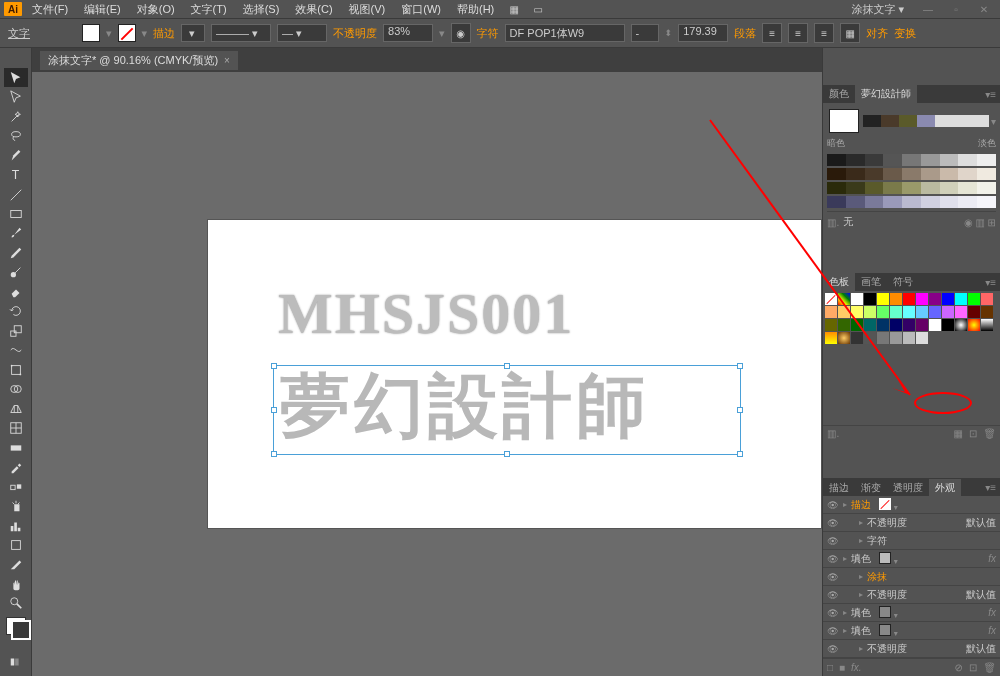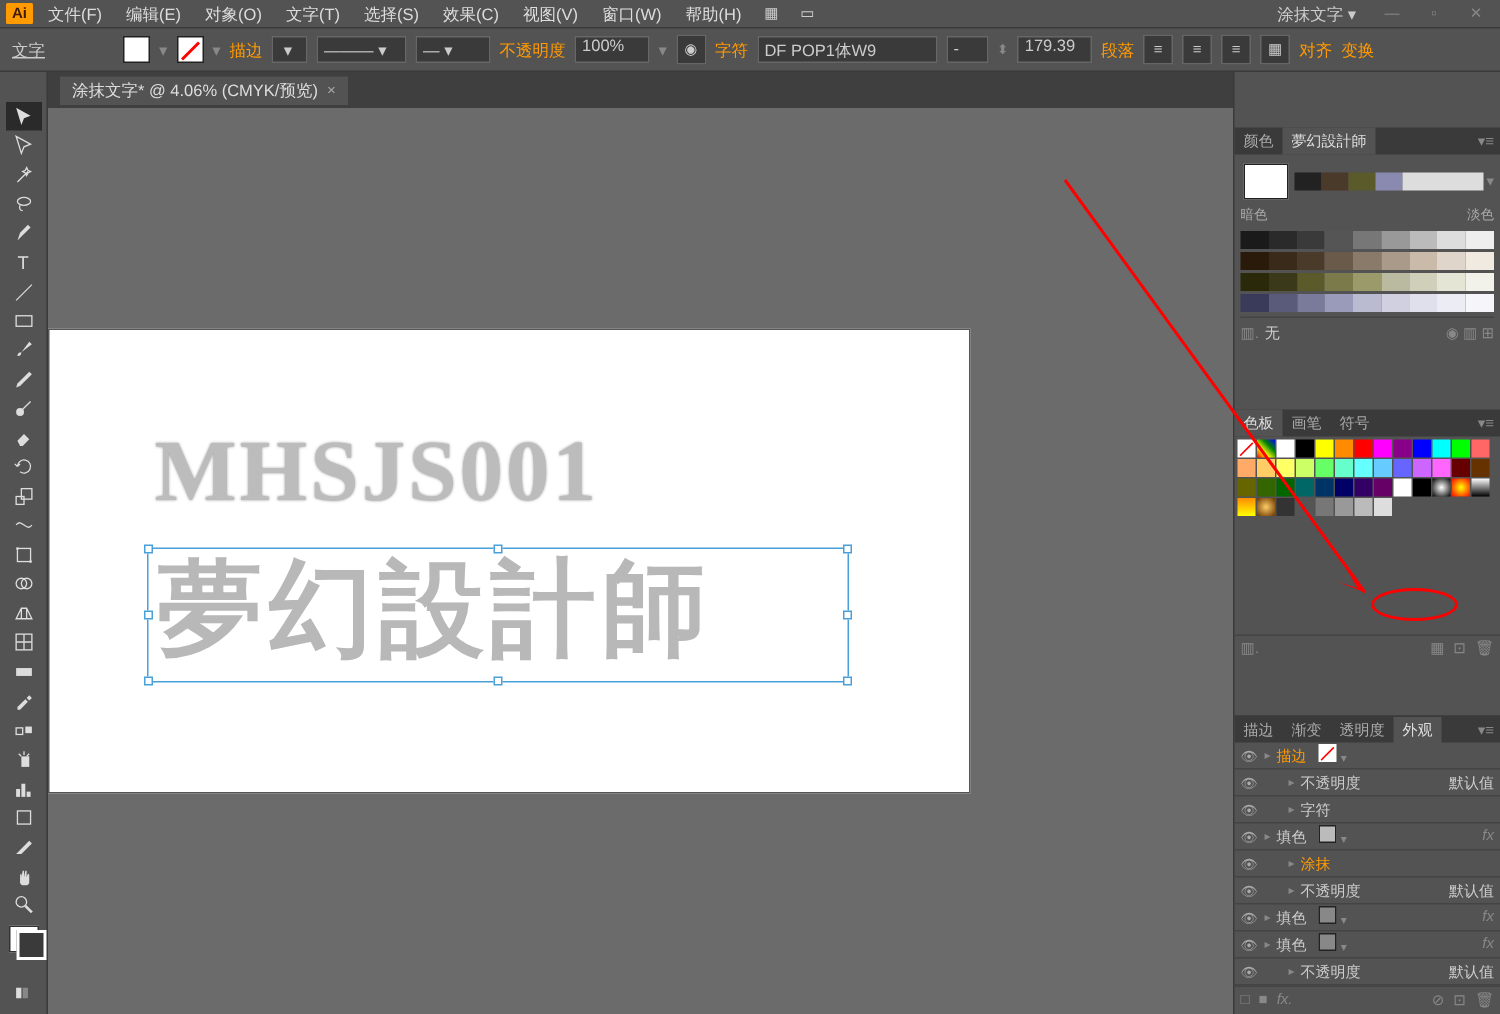--- a/index.html
+++ b/index.html
@@ -23,21 +23,21 @@
 .toolbox { width: 32px; background: #535353; border-right: 1px solid #3a3a3a; padding: 20px 0 4px 0; display: flex; flex-direction: column; align-items: center; gap: 0; }
 .tool-btn { width: 24px; height: 22px; display: flex; align-items: center; justify-content: center; color: #ccc; position: relative; }
 .tool-btn.active { background: #2a2a2a; }
 .tool-svg { width: 14px; height: 14px; }
 .tool-fill { width: 20px; height: 20px; background: #fff; border: 1px solid #333; margin-top: 4px; position: relative; }
 .tool-fill::after { content: ""; position: absolute; right: -6px; bottom: -6px; width: 16px; height: 16px; border: 2px solid #fff; background: #3a3a3a; }
 .canvas-area { flex: 1; background: #6b6b6b; display: flex; flex-direction: column; position: relative; }
 .tab-bar { height: 24px; background: #3f3f3f; display: flex; align-items: center; padding: 0 8px; }
 .doc-tab { background: #535353; padding: 2px 8px; color: #ddd; font-size: 11px; display: flex; align-items: center; gap: 6px; }
 .tab-close { color: #aaa; font-size: 10px; }
-.canvas-container { flex: 1; display: flex; align-items: center; justify-content: flex-start; position: relative; }
+.canvas-container { flex: 1; display: flex; align-items: center; justify-content: flex-end; position: relative; }
 .artboard { width: 615px; height: 310px; background: #fff; border: 1px solid #555; position: relative; }
 .text1 { position: absolute; top: 60px; left: 70px; font-size: 58px; font-weight: bold; color: #bcbcbc; font-family: Georgia, serif; letter-spacing: 2px; text-shadow: 0 0 2px #999; }
 .text2 { position: absolute; top: 140px; left: 72px; font-size: 70px; font-weight: bold; color: #b8b8b8; letter-spacing: 4px; }
 .selection-box { position: absolute; top: 145px; left: 65px; width: 468px; height: 90px; border: 1px solid #4aa0d8; }
 .sel-handle { position: absolute; width: 6px; height: 6px; border: 1px solid #4aa0d8; background: #fff; }
 .panels { width: 178px; background: #535353; border-left: 1px solid #3a3a3a; display: flex; flex-direction: column; font-size: 10px; }
 .panel-tabs { display: flex; background: #3a3a3a; height: 18px; align-items: center; margin-top: 37px; }
 .panel-tab { padding: 2px 6px; color: #aaa; font-size: 10px; }
 .panel-tab.active { background: #535353; color: #ddd; }
 .panel-body { padding: 4px; }
@@ -84,21 +84,21 @@
   <div style="width:40px"></div>
   <div class="color-swatch"></div>
   <span style="color:#888">▾</span>
   <div class="color-swatch red-stroke"></div>
   <span style="color:#888">▾</span>
   <span class="orange-label">描边</span>
   <div class="ctrl-drop">&nbsp;▾</div>
   <div class="ctrl-drop" style="width:60px">——— ▾</div>
   <div class="ctrl-drop" style="width:50px">— ▾</div>
   <span class="orange-label">不透明度</span>
-  <div class="ctrl-input">100%</div>
+  <div class="ctrl-input">83%</div>
   <span style="color:#888">▾</span>
   <div class="icon-btn">◉</div>
   <span class="orange-label">字符</span>
   <div class="ctrl-drop" style="width:120px">DF POP1体W9</div>
   <div class="ctrl-drop" style="width:28px">-</div>
   <span style="color:#888;font-size:9px">⬍</span>
   <div class="ctrl-input">179.39</div>
   <span class="orange-label">段落</span>
   <div class="icon-btn">≡</div>
   <div class="icon-btn">≡</div>
@@ -269,21 +269,21 @@
         <svg class="tool-svg" viewBox="0 0 16 16">
           <rect x="2" y="4" width="4" height="8" fill="#ddd"></rect>
           <rect x="7" y="4" width="4" height="8" fill="#888"></rect>
         </svg>
       </div>
   </div>
 
   <div class="canvas-area">
     <div class="tab-bar">
       <div class="doc-tab">
-        <span>涂抹文字* @ 4.06% (CMYK/预览)</span>
+        <span>涂抹文字* @ 90.16% (CMYK/预览)</span>
         <span class="tab-close">×</span>
       </div>
     </div>
     <div class="canvas-container">
       <div class="artboard">
         <div class="text1">MHSJS001</div>
         <div class="text2">夢幻設計師</div>
         <div class="selection-box">
           <div class="sel-handle" style="top:-3px;left:-3px"></div>
           <div class="sel-handle" style="top:-3px;left:50%;margin-left:-3px"></div>

